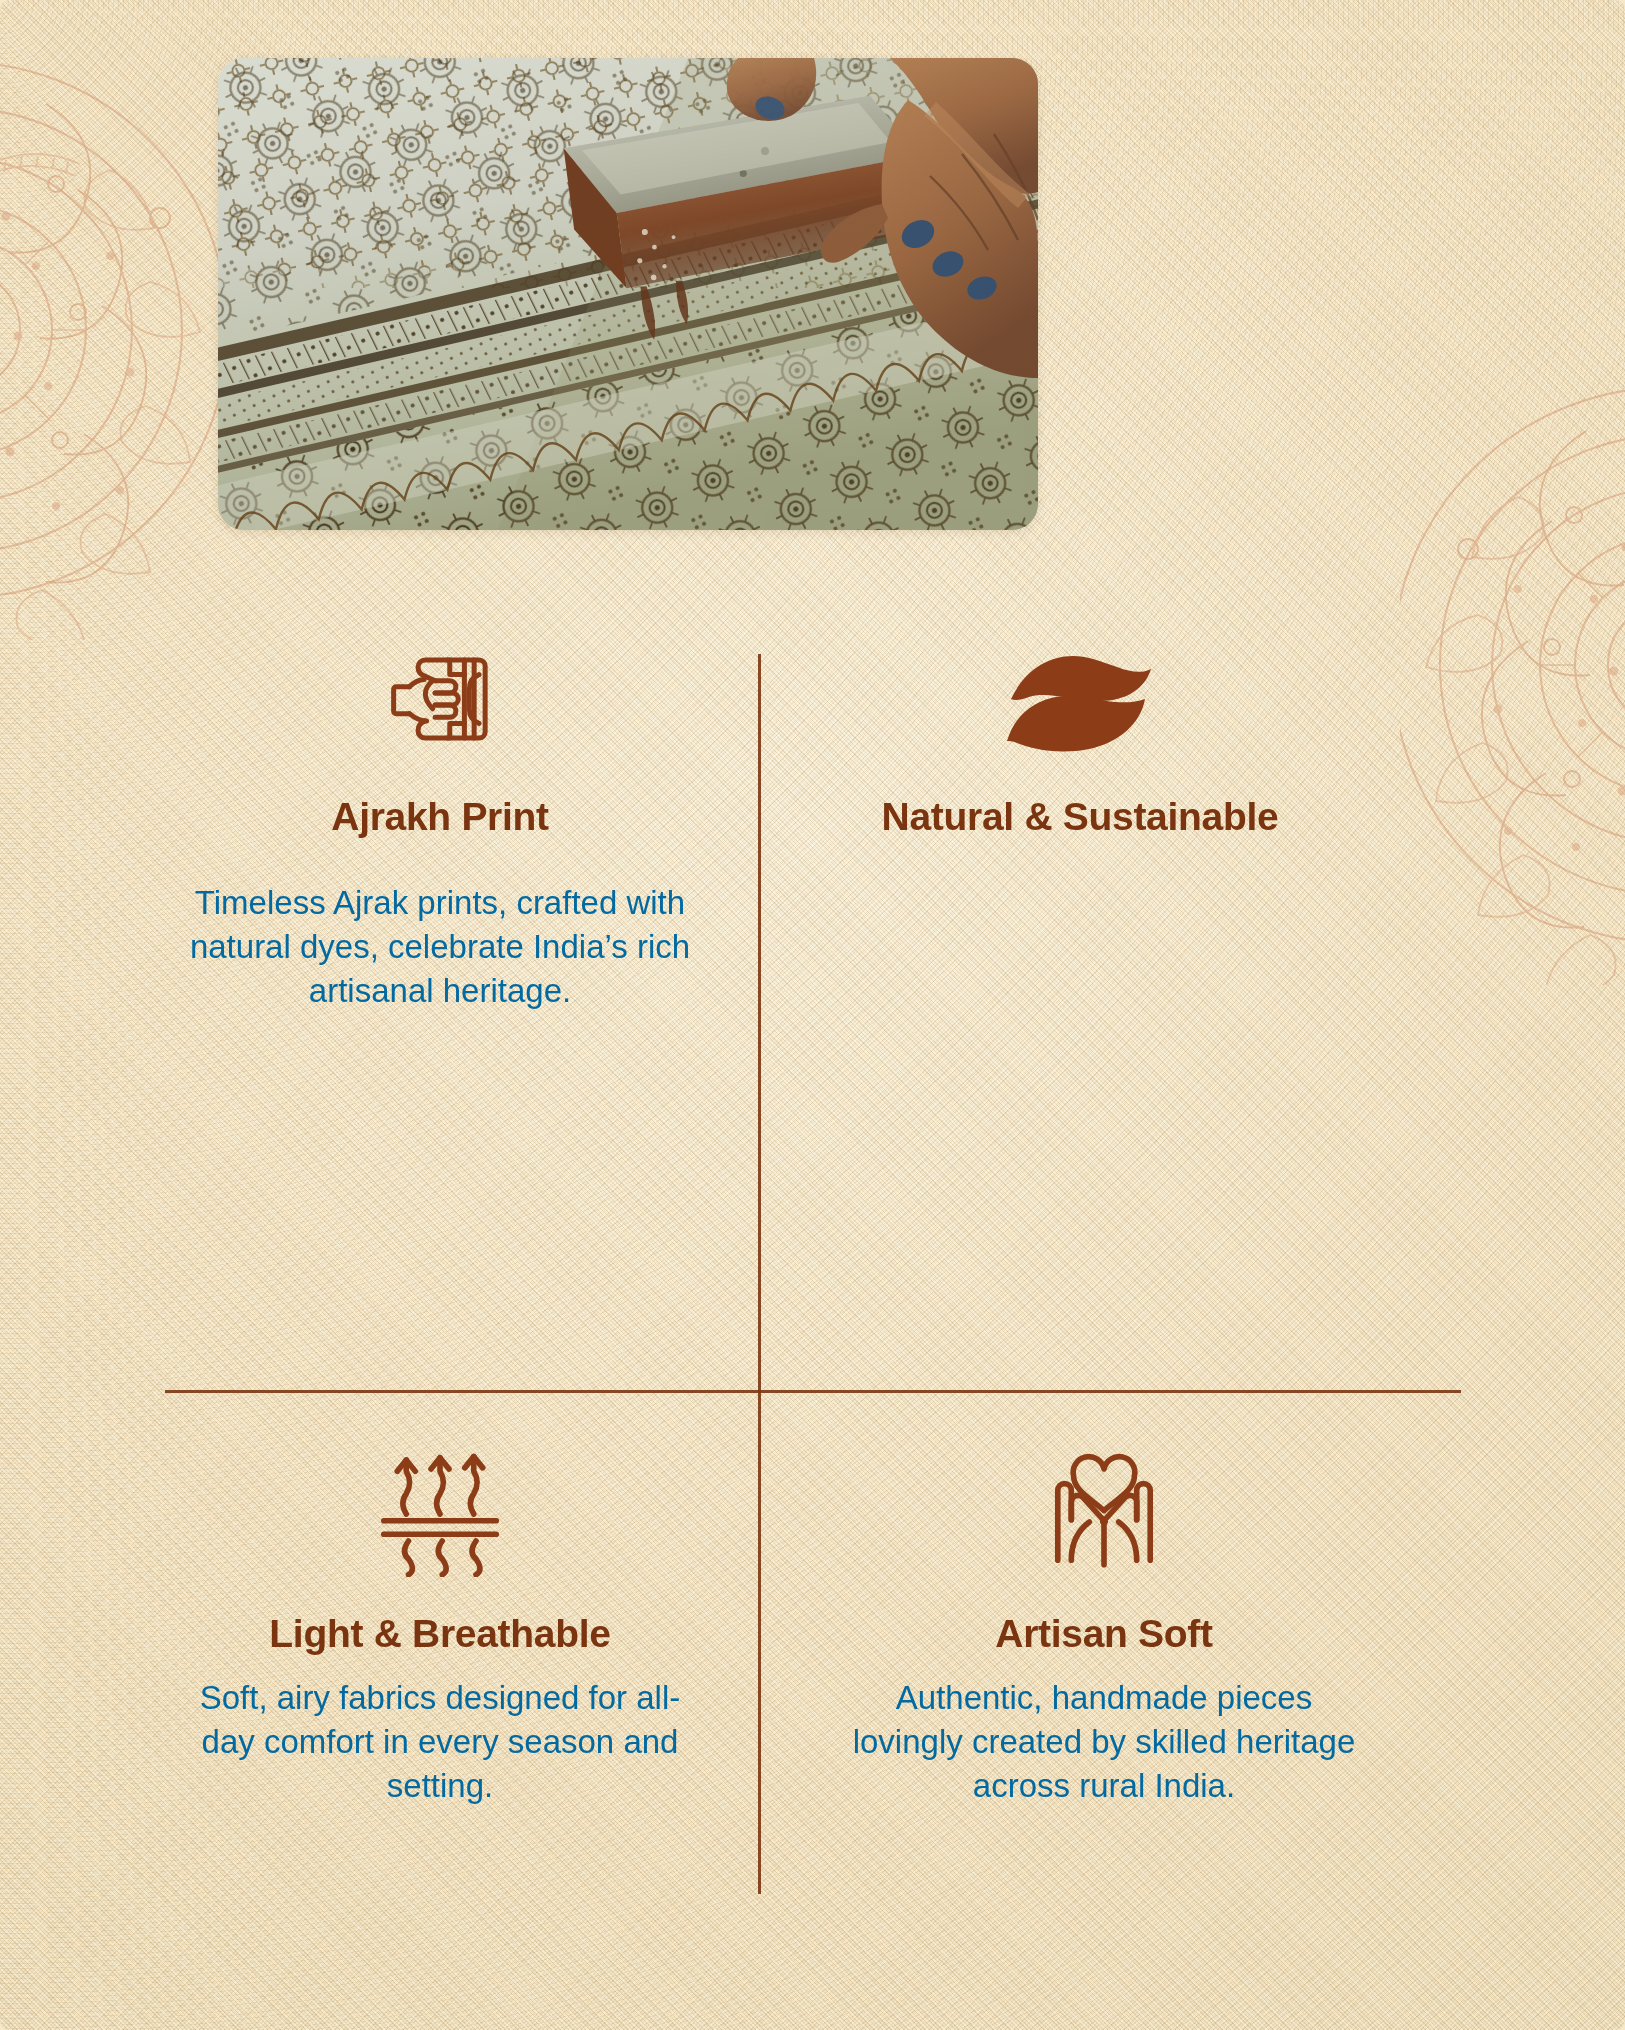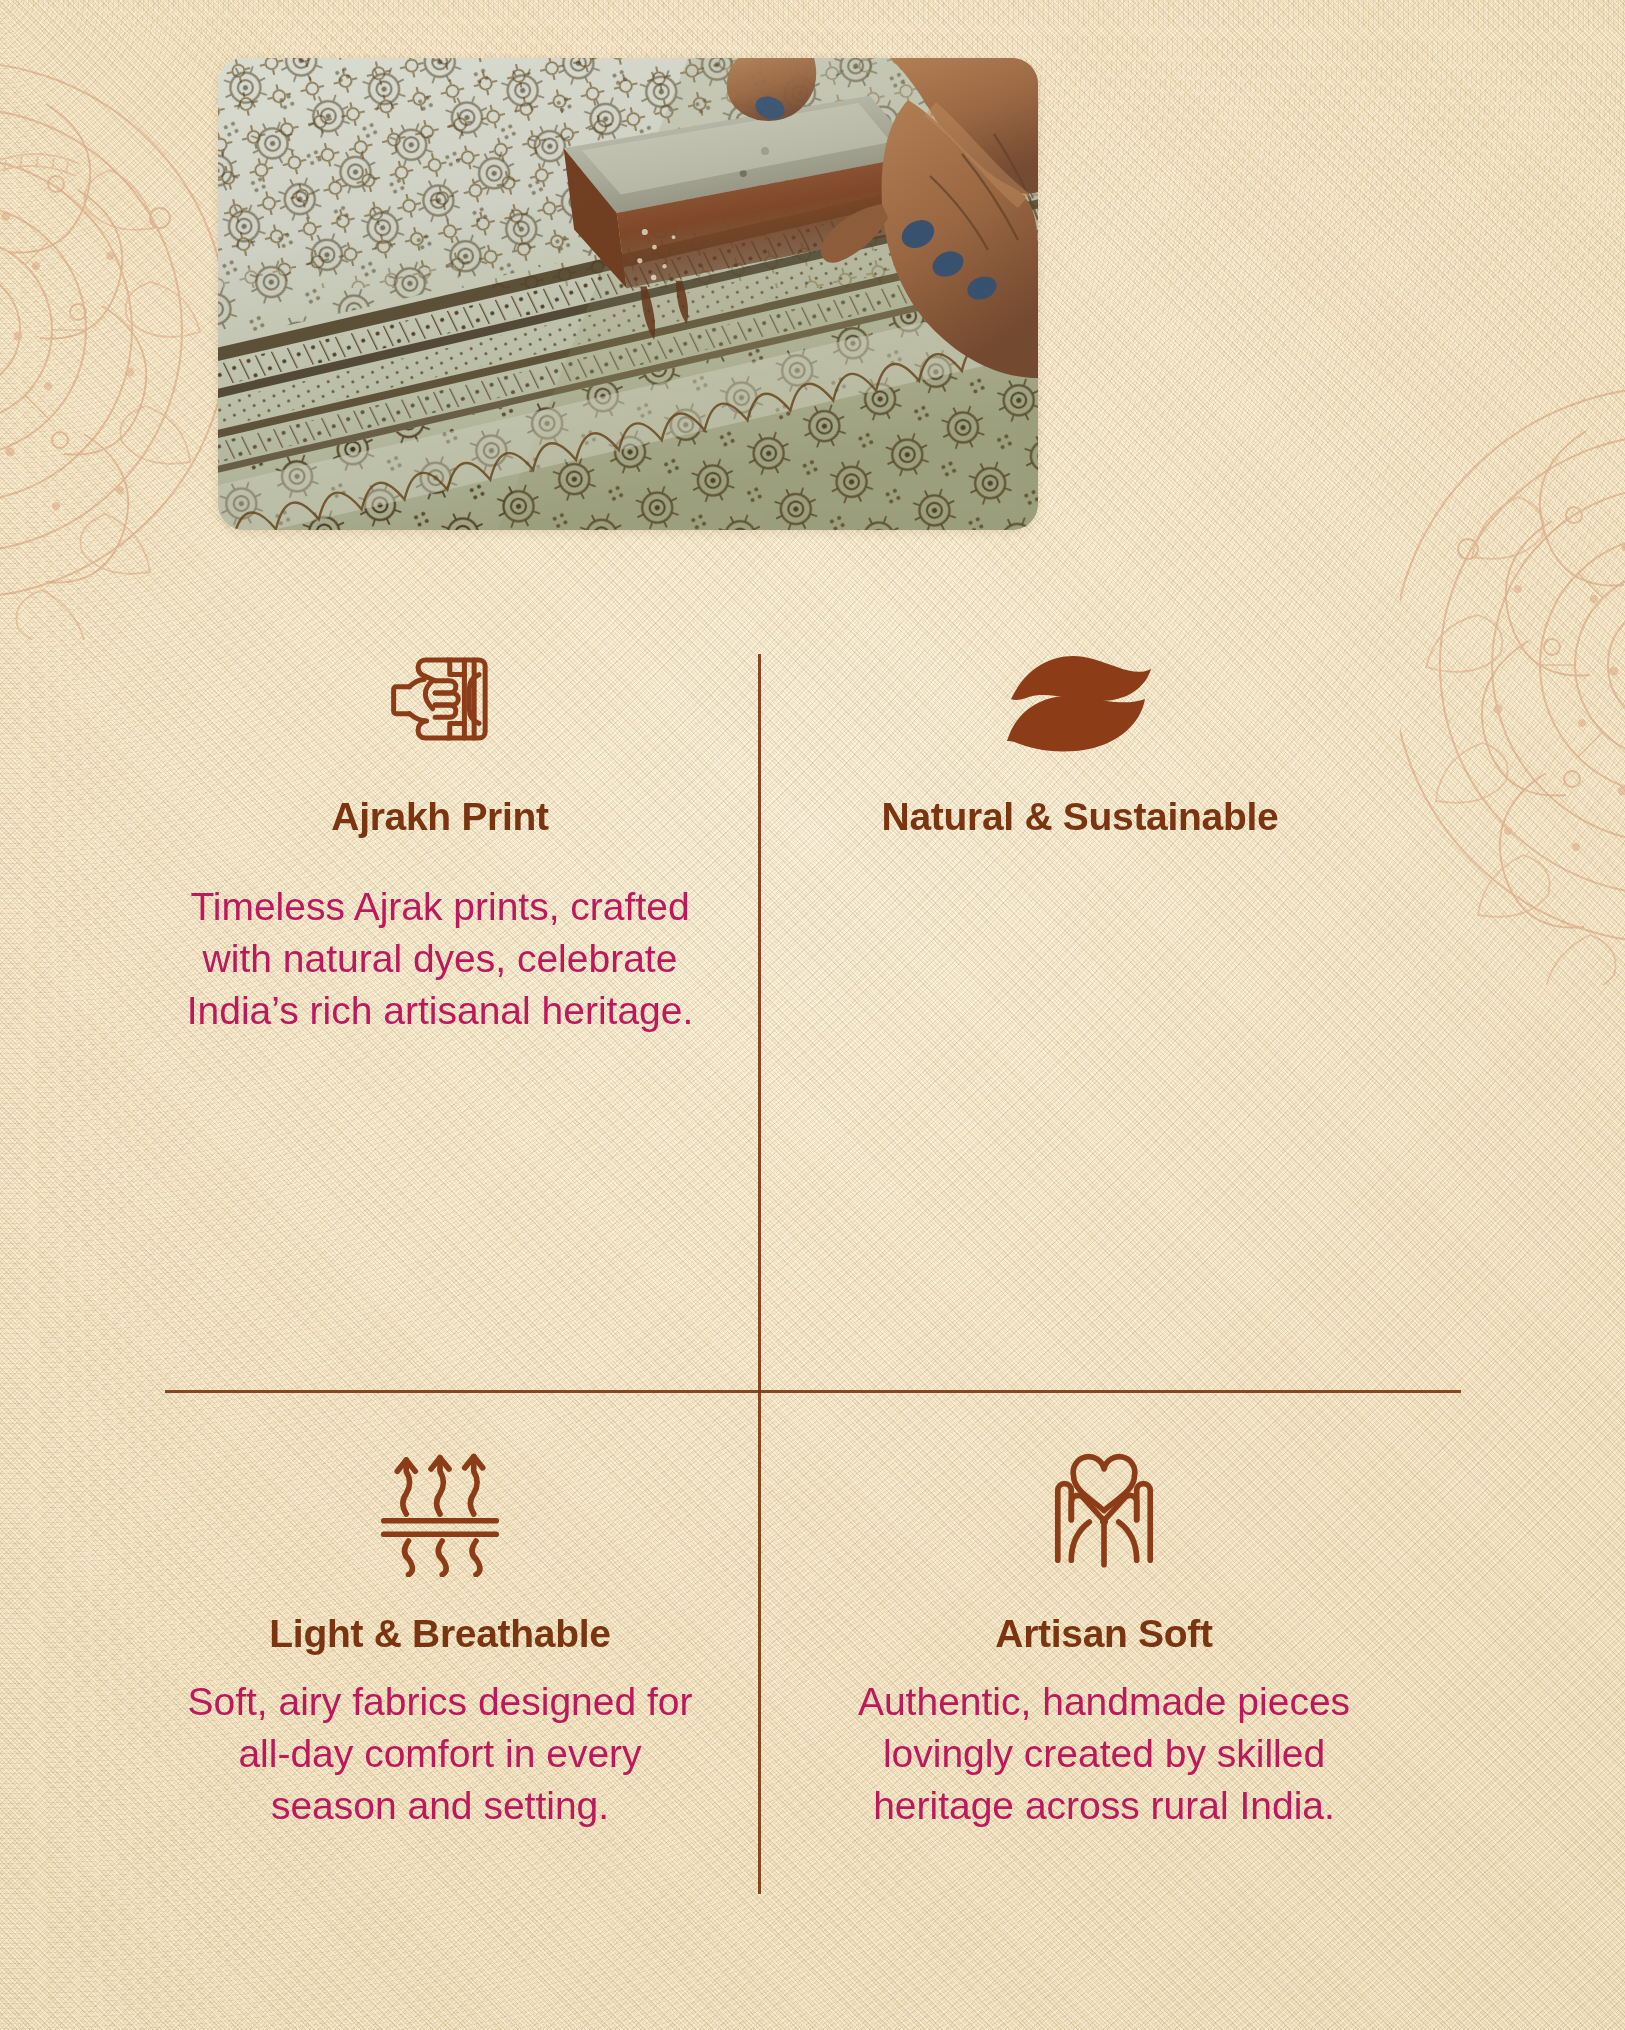--- a/index.html
+++ b/index.html
@@ -14,20 +14,21 @@
     overflow: hidden;
   }
 
   
   .page {
     position: relative;
     width: 1625px;
     height: 2030px;
     background-color: #f6e7c6;
     overflow: hidden;
+    border-radius: 10px;
   }
 
   
   .texture-weave {
     position: absolute;
     inset: 0;
     pointer-events: none;
     background-image:
       repeating-linear-gradient(45deg,
         rgba(176,150,106,0.22) 0px,
@@ -148,22 +149,22 @@
     color: #7a3410;
     font-size: 39px;
     font-weight: bold;
     letter-spacing: -0.3px;
     margin-top: 34px;
     line-height: 1.1;
   }
   .feature-title.tight { margin-top: 36px; }
 
   .feature-desc {
-    color: #be185d;
-    font-size: 39px;
+    color: #0369a1;
+    font-size: 33px;
     line-height: 1.33;
     margin-top: 42px;
     padding: 0 8px;
   }
   .feature-desc.tight { margin-top: 20px; }
 </style>
 </head>
 <body>
 
 <div class="page">

